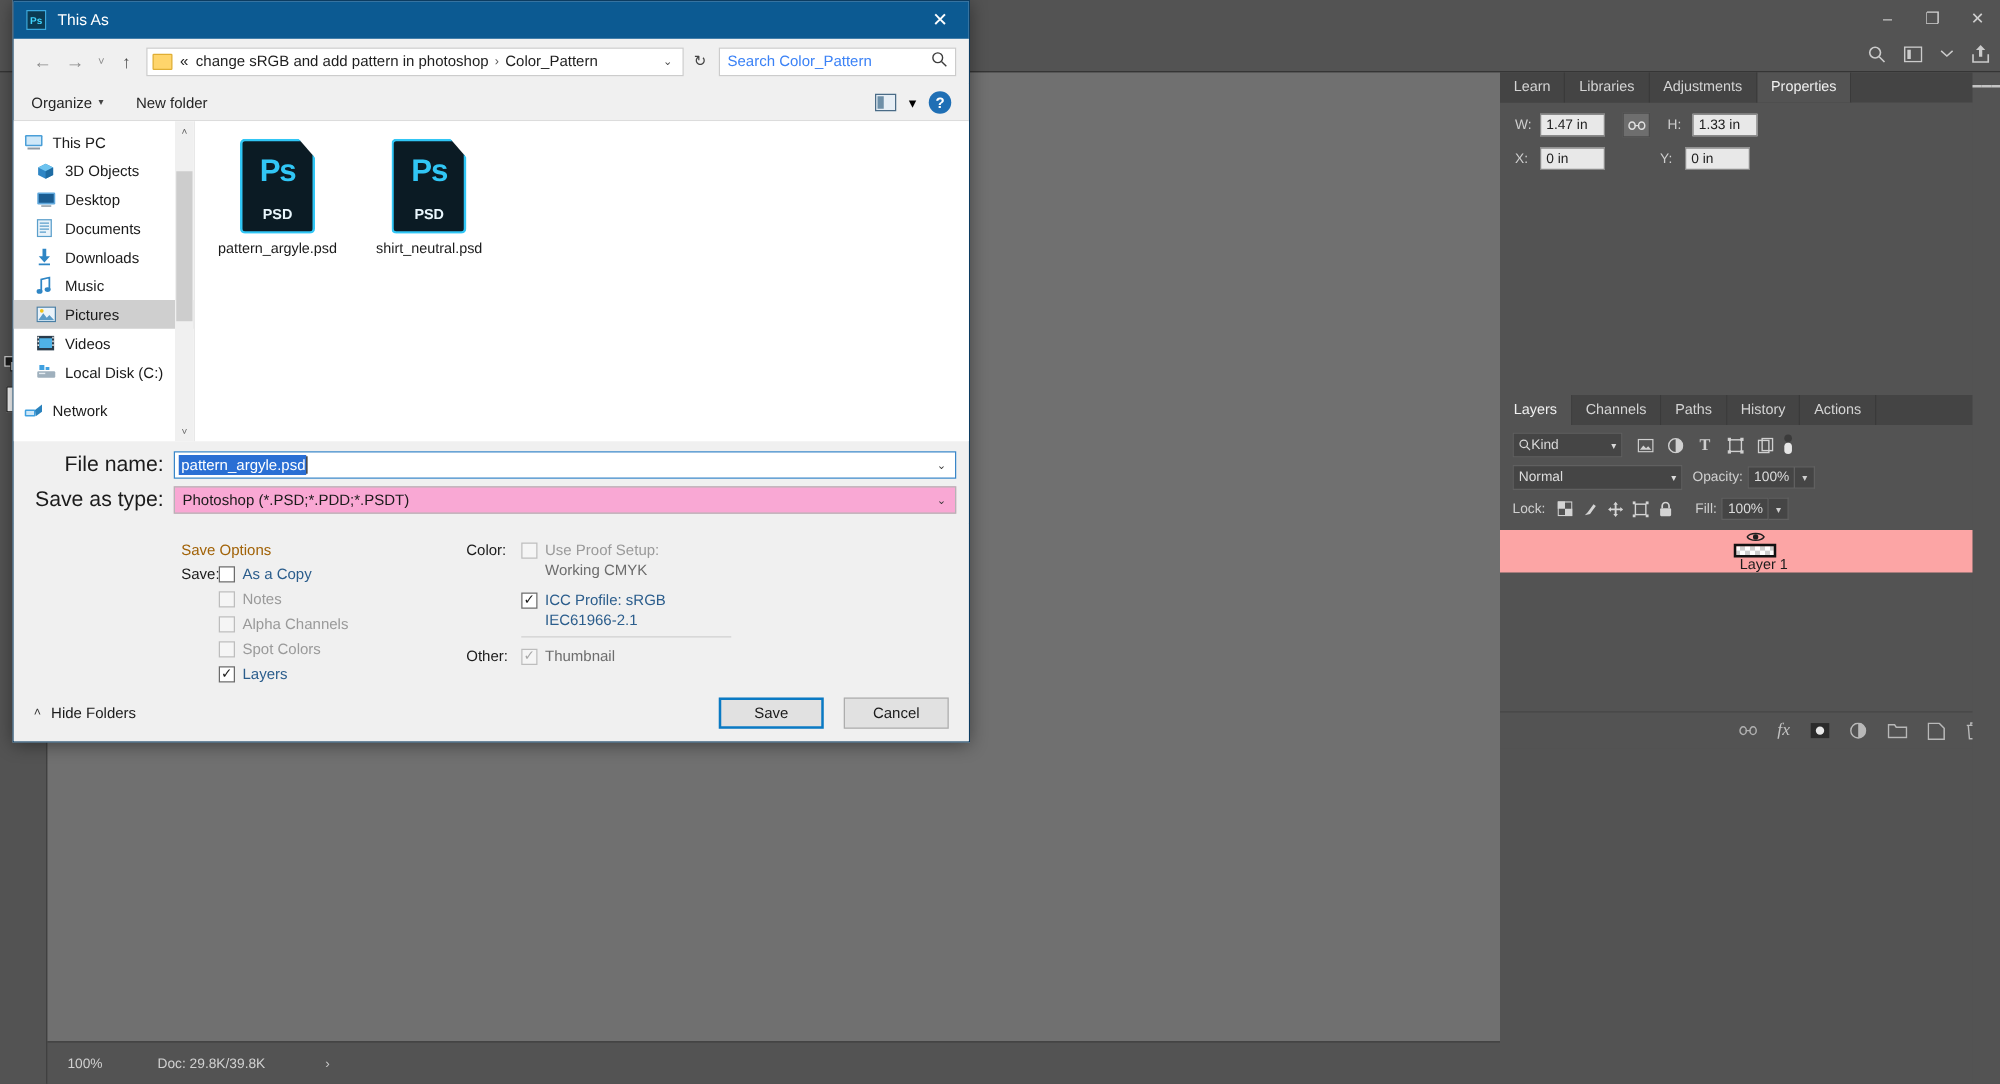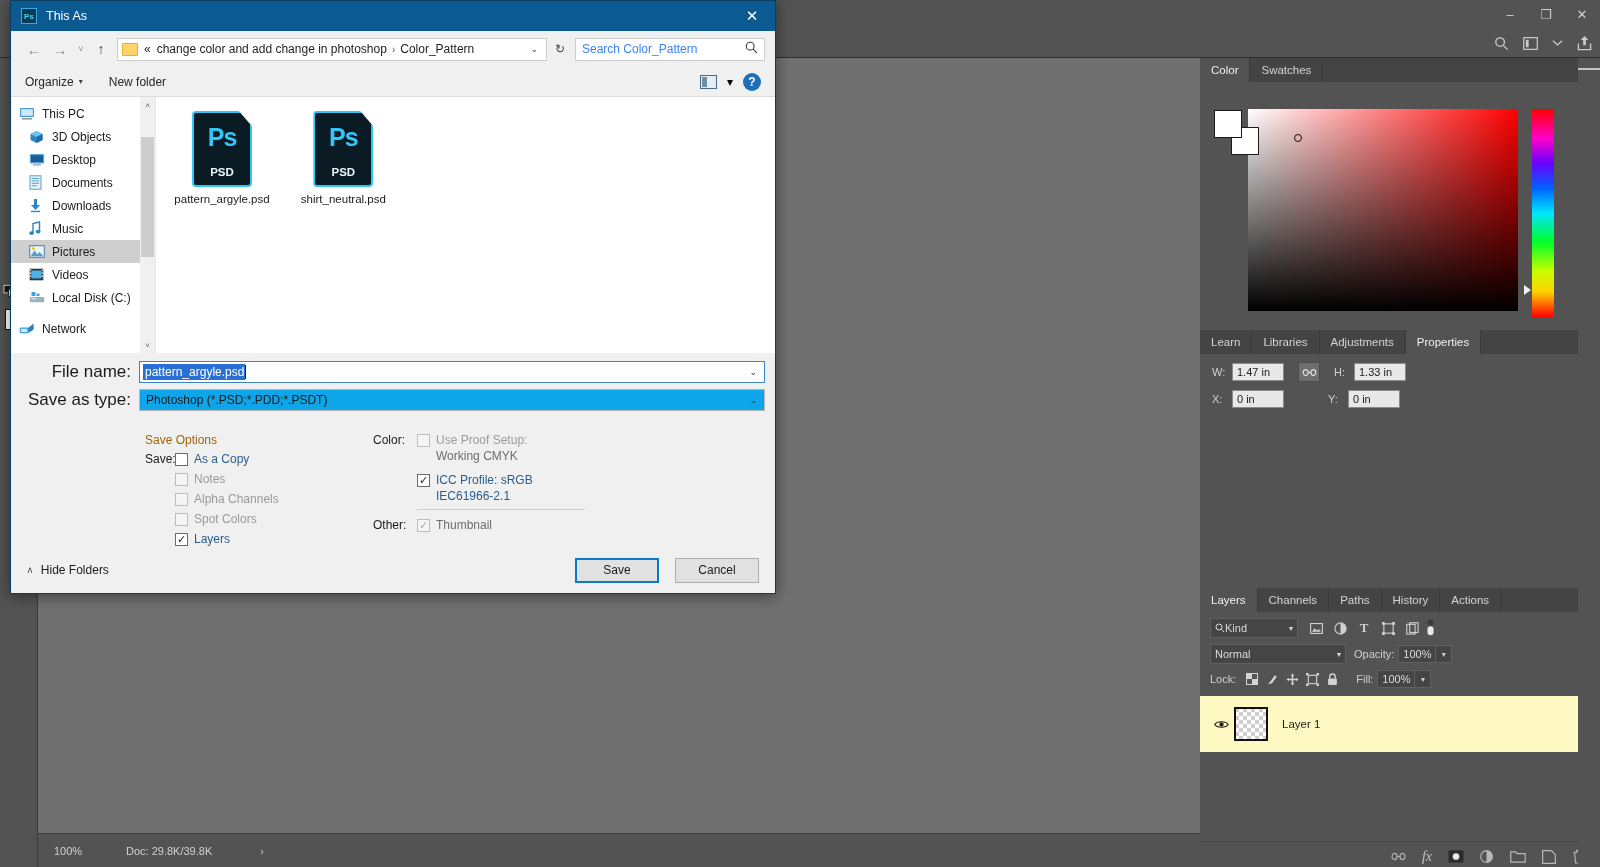--- a/index.html
+++ b/index.html
@@ -162,22 +162,22 @@
     color: #dcdcdc; font-size: 11px; display: flex; align-items: center; justify-content: center; margin-left: 4px;
   }
   .op-caret { width: 16px; height: 18px; background:#454545; border:1px solid #606060; border-left:none;
               display:flex; align-items:center; justify-content:center; color:#cfcfcf; font-size: 8px; }
 
   .lay-lock { display: flex; align-items: center; padding: 6px 10px 0 10px; }
   .lock-lbl { color: #cfcfcf; font-size: 11px; margin-right: 6px; }
   .lk { width: 20px; height: 18px; display: flex; align-items: center; justify-content: center; color: #d4d4d4; }
 
   .layer-row {
-    display: flex; align-items: center; height: 56px; margin-top: 8px;
-    background: #fef9c3; padding-left: 8px;
+    display: flex; align-items: center; height: 34px; margin-top: 8px;
+    background: #fca5a5; padding-left: 8px; flex-direction: column;
   }
   .eye { width: 26px; display: flex; align-items: center; justify-content: center; color: #1e1e1e; }
   .layer-thumb {
     width: 34px; height: 34px; border: 2px solid #111; background:
       repeating-conic-gradient(#fff 0% 25%, #cfcfcf 0% 50%) 50% / 8px 8px;
   }
   .layer-name { margin-left: 14px; color: #1c1c1c; font-size: 11.5px; }
 
   .layers-footer {
     position: absolute; left: 0; bottom: 0; width: 400px; height: 30px;
@@ -273,21 +273,21 @@
   .psd-lbl { position: absolute; left: 0; right: 0; bottom: 7px; text-align: center; color: #eaf7fd; font-size: 11.5px; font-weight: bold; }
   .file-name { margin-top: 6px; font-size: 11.5px; color: #1b1b1b; line-height: 13px; word-break: break-all; }
 
   .dlg-fields { background: #f0f0f0; padding: 8px 10px 2px 10px; }
   .field-row { display: flex; align-items: center; margin-bottom: 6px; }
   .field-lbl { width: 118px; text-align: right; padding-right: 8px; font-size: 17px; color: #1b1b1b; }
   .field-combo {
     flex: 1; height: 22px; border: 1px solid #3a86c8; background: #fff;
     display: flex; align-items: center; padding-left: 3px; position: relative;
   }
-  .field-combo.gray { background: #0ea5e9; border: 1px solid #b5b5b5; }
+  .field-combo.gray { background: #f9a8d4; border: 1px solid #b5b5b5; }
   .sel-text { background: #2a6fd4; color: #fff; font-size: 12px; padding: 1px 1px 1px 2px; }
   .plain-text { color: #1b1b1b; font-size: 12px; padding-left: 3px; }
   .combo-caret { margin-left: auto; padding-right: 7px; color: #333; font-size: 9px; }
   .caret-cursor { width: 1px; height: 14px; background: #1b1b1b; }
 
   .dlg-options { background: #f0f0f0; position: relative; height: 128px; padding: 6px 0 0 0; }
   .opt-left { position: absolute; left: 134px; top: 14px; width: 230px; }
   .opt-right-col { position: absolute; left: 362px; top: 14px; width: 250px; }
   .opt-title { font-size: 12px; color: #a16207; margin-bottom: 5px; }
   .opt-line { display: flex; align-items: flex-start; margin-bottom: 6px; font-size: 12px; }
@@ -407,42 +407,20 @@
   <div class="ps-canvas"></div>
 
   <div class="ps-statusbar">
     <div class="sb-zoom">100%</div>
     <div class="sb-doc">Doc: 29.8K/39.8K</div>
     <div class="sb-arrow">›</div>
   </div>
 
   <div class="ps-dock">
 
-    <div class="panel-group">
-      <div class="panel-tabs">
-        <div class="panel-tab active">Color</div>
-        <div class="panel-tab">Swatches</div>
-        <div class="panel-menu">
-            <i></i>
-            <i></i>
-            <i></i>
-          </div>
-      </div>
-      <div class="color-body">
-        <div class="color-chips">
-          <div class="cc-back"></div>
-          <div class="cc-fore"></div>
-        </div>
-        <div class="color-field">
-          <div class="color-field-marker"></div>
-        </div>
-        <div class="hue-strip"></div>
-        <div class="hue-thumb"></div>
-      </div>
-    </div>
 
     <div class="panel-group">
       <div class="panel-tabs">
         <div class="panel-tab">Learn</div>
         <div class="panel-tab">Libraries</div>
         <div class="panel-tab">Adjustments</div>
         <div class="panel-tab active">Properties</div>
         <div class="panel-menu">
             <i></i>
             <i></i>
@@ -658,21 +636,21 @@
 
   <div class="dlg-navbar">
     <div class="nav-arrow">←</div>
     <div class="nav-arrow">→</div>
     <div class="nav-arrow sm">˅</div>
     <div class="nav-up">↑</div>
 
     <div class="crumb-bar">
       <div class="crumb-folder"></div>
       <span class="crumb-txt">«</span>
-      <span class="crumb-txt" style="margin-left:6px;">change color and add change in photoshop</span>
+      <span class="crumb-txt" style="margin-left:6px;">change sRGB and add pattern in photoshop</span>
       <span class="crumb-chev">›</span>
       <span class="crumb-txt">Color_Pattern</span>
       <span class="crumb-caret">⌄</span>
     </div>
 
     <div class="refresh-btn">↻</div>
 
     <div class="search-box">
       <span class="search-ph">Search Color_Pattern</span>
       <span>

